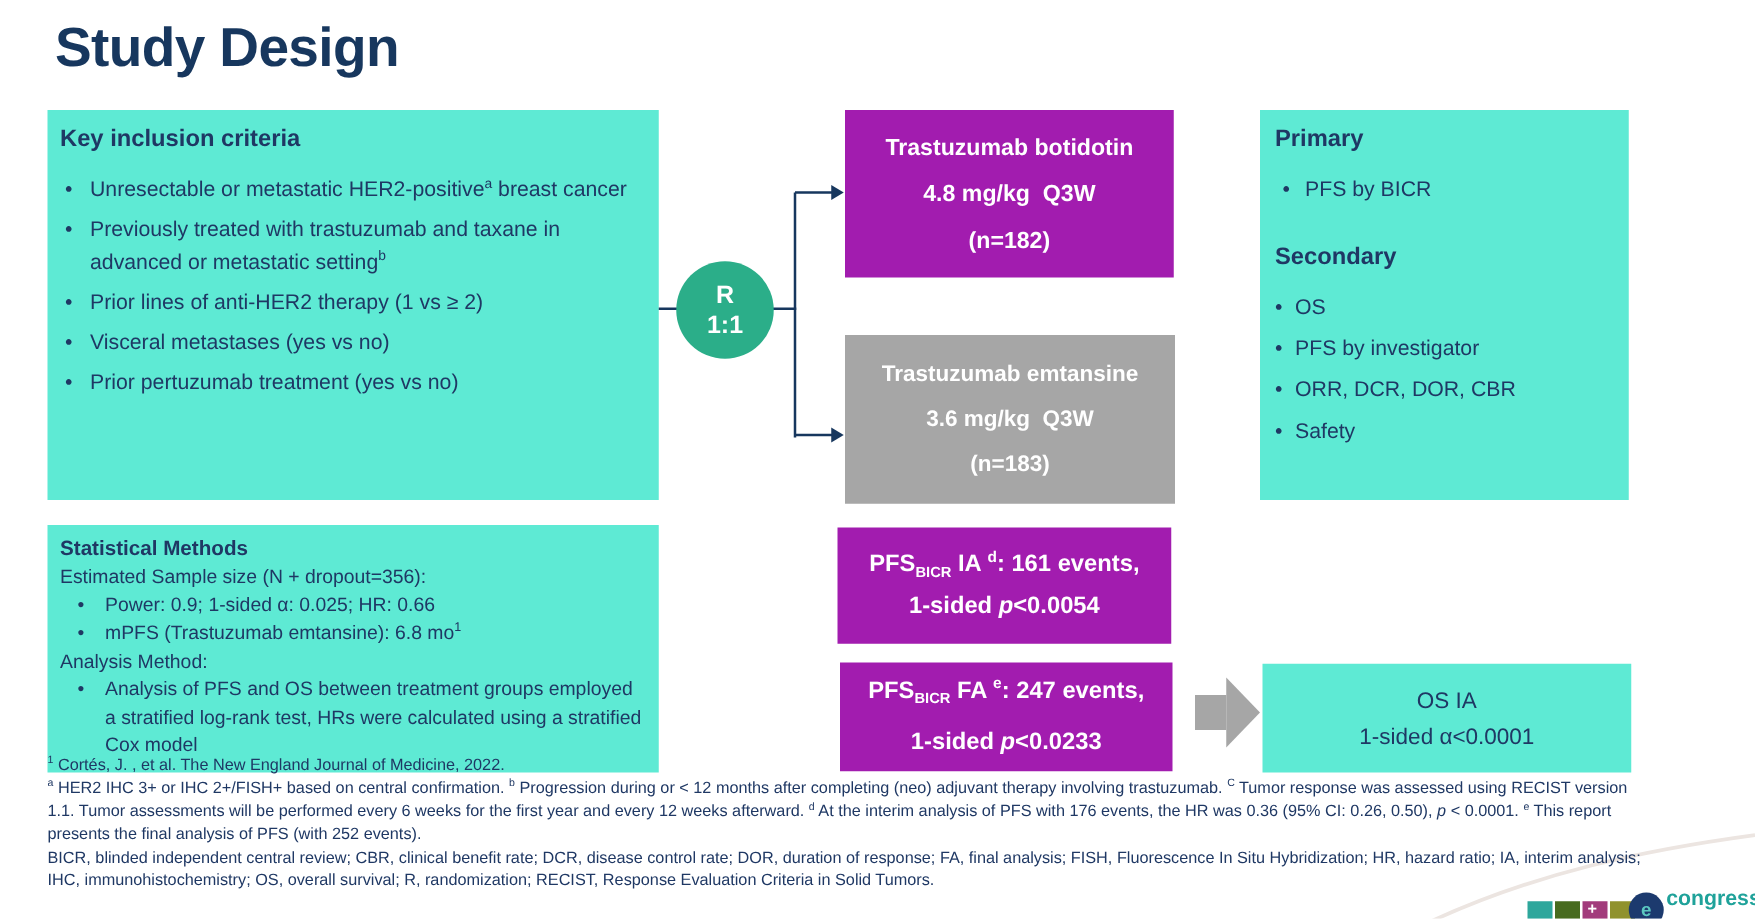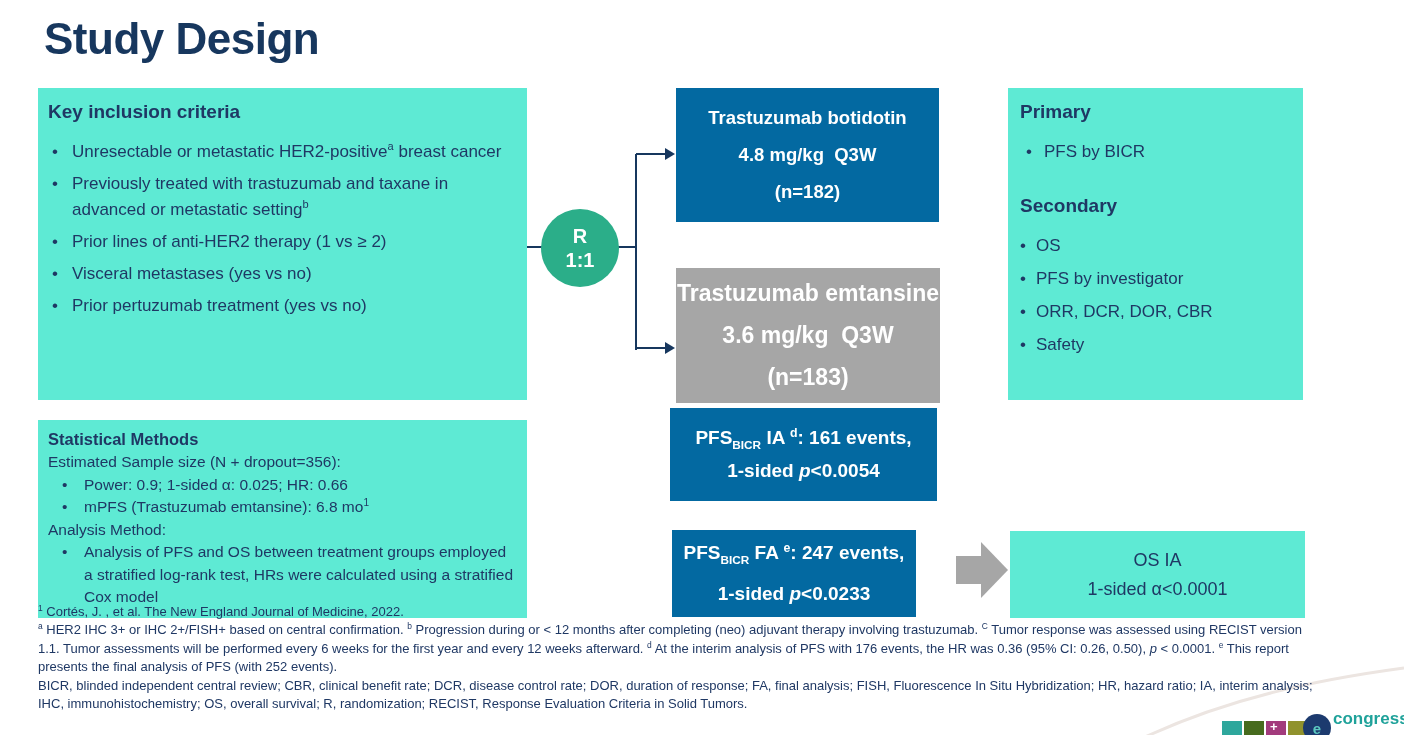--- a/index.html
+++ b/index.html
@@ -59,28 +59,28 @@
   .ep-primary-bullet .dot { width: 24px; padding-left: 6px; }
   .ep-sec-bullet { margin-bottom: 7px; }
   .ep-sec-bullet .dot { width: 16px; }
   .seg-u { text-decoration: underline; text-underline-offset: 4px; }
 
   
   .fill-box {
     display: flex; flex-direction: column; justify-content: center; align-items: center;
     color: #ffffff; font-weight: 700; text-align: center;
   }
-  .navy { background: #0369a1; }
+  .navy { background: #a21caf; }
   .gray { background: #A6A6A6; }
   .arm1 { left: 676px; top: 88px; width: 263px; height: 134px; font-size: 18.5px; row-gap: 15px; }
-  .arm2 { left: 676px; top: 268px; width: 264px; height: 135px; font-size: 23px; row-gap: 15px; }
+  .arm2 { left: 676px; top: 268px; width: 264px; height: 135px; font-size: 18px; row-gap: 15px; }
   .ws { white-space: pre-wrap; }
 
-  .ia-box { left: 670px; top: 408px; width: 267px; height: 93px; font-size: 19px; row-gap: 11px; }
-  .fa-box { left: 672px; top: 530px; width: 244px; height: 87px; font-size: 19px; row-gap: 19px; }
+  .ia-box { left: 670px; top: 422px; width: 267px; height: 93px; font-size: 19px; row-gap: 11px; }
+  .fa-box { left: 672px; top: 530px; width: 266px; height: 87px; font-size: 19px; row-gap: 19px; }
 
   .seg-sub { font-size: 0.62em; vertical-align: sub; line-height: 0; }
   .seg-sup { font-size: 0.65em; vertical-align: super; line-height: 0; }
   .seg-i { font-style: italic; }
 
   
   .r-circle {
     left: 541px; top: 209px; width: 78px; height: 78px;
     border-radius: 50%;
     background: #2BAE89;

